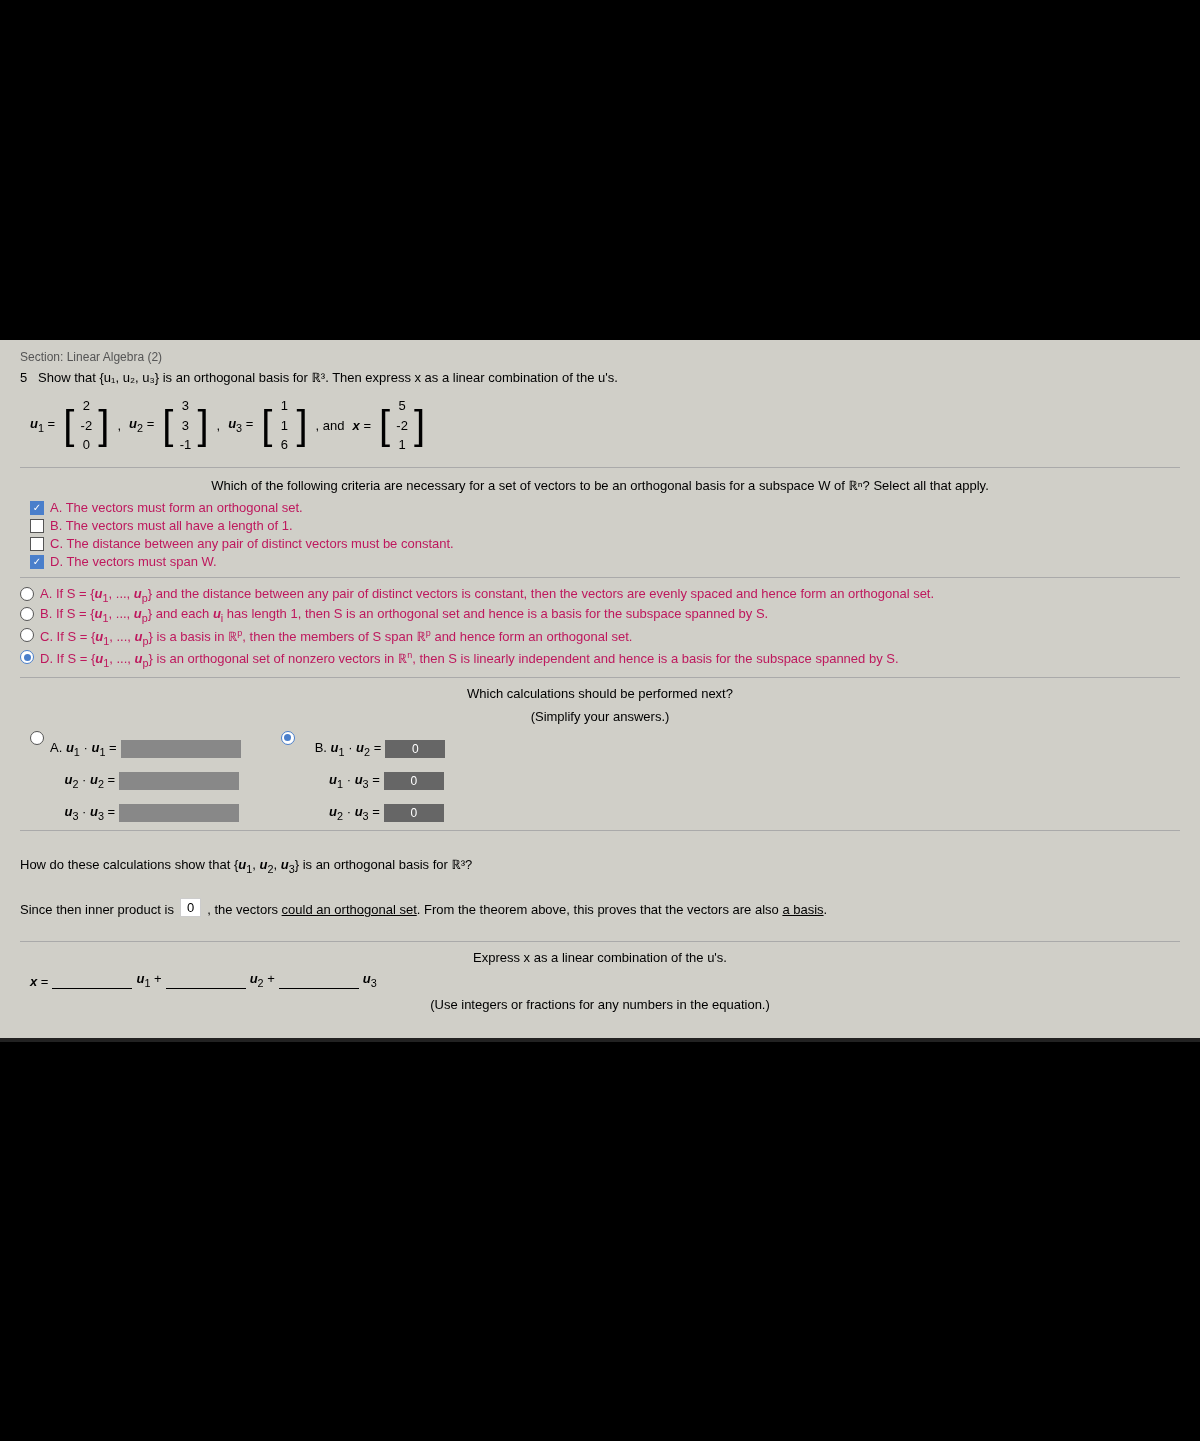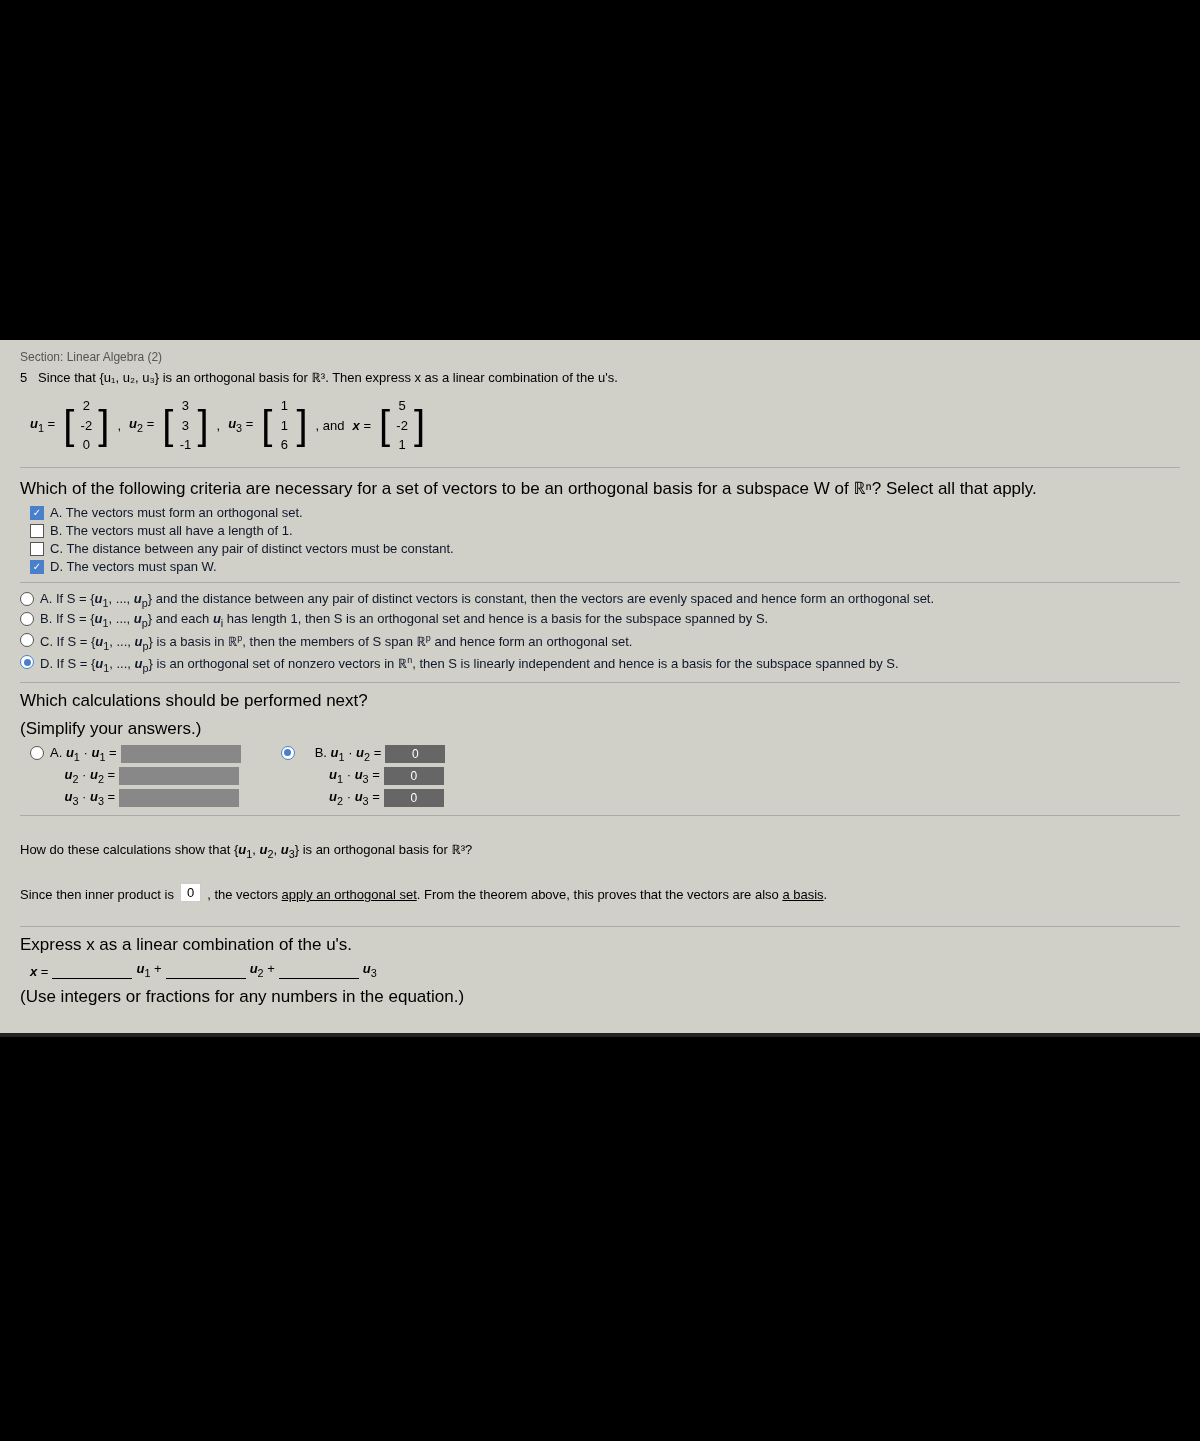--- a/index.html
+++ b/index.html
@@ -61,23 +61,24 @@
     .matrix-row {
       display: flex;
       justify-content: center;
       gap: 4px;
     }
     .matrix-cell {
       min-width: 16px;
       text-align: center;
     }
     .question-text {
-      font-size: 17px;
+      font-size: 13px;
       margin: 8px 0 6px 0;
       color: #000;
+      text-align: center;
     }
     .options-section {
       margin: 4px 0 4px 10px;
     }
     .option-item {
       display: flex;
       align-items: flex-start;
       margin: 3px 0;
       gap: 6px;
     }
@@ -118,21 +119,21 @@
     }
     .radio.selected::after {
       content: '';
       width: 7px;
       height: 7px;
       background: #4a7fcb;
       border-radius: 50%;
     }
     .option-label {
       font-size: 13px;
-      color: #0f172a;
+      color: #be185d;
     }
     .theorem-section {
       margin: 6px 0;
     }
     .calculations-section {
       margin: 8px 0;
     }
     .calc-columns {
       display: flex;
       gap: 40px;
@@ -142,20 +143,21 @@
     .calc-col {
       display: flex;
       flex-direction: column;
       gap: 4px;
     }
     .calc-row {
       display: flex;
       align-items: center;
       gap: 4px;
       font-size: 13px;
+      margin-top: 10px;
     }
     .calc-input {
       width: 120px;
       height: 18px;
       background: #888;
       border: none;
       display: inline-block;
     }
     .value-box {
       width: 60px;
@@ -216,21 +218,21 @@
 
 <div class="top-black"></div>
 
 <div class="content-area">
 
   <div class="page-title">Section: Linear Algebra (2)</div>
 
   <div class="problem-header">
     <span>5</span>
     &nbsp;
-    <span>Since that {u₁, u₂, u₃} is an orthogonal basis for ℝ³. Then express x as a linear combination of the u's.</span>
+    <span>Show that {u₁, u₂, u₃} is an orthogonal basis for ℝ³. Then express x as a linear combination of the u's.</span>
   </div>
 
   <div class="vectors-row">
 
     <span><b><i>u</i></b><sub>1</sub> =</span>
     <div class="matrix-container">
       <span class="matrix-bracket-left">[</span>
       <div class="matrix-values">
         <div class="matrix-row">
             <div class="matrix-cell">2</div>
@@ -391,21 +393,21 @@
   </div>
 
   <hr class="divider">
 
   <div class="inner-product-line">
     <span>How do these calculations show that {<b><i>u</i></b><sub>1</sub>, <b><i>u</i></b><sub>2</sub>, <b><i>u</i></b><sub>3</sub>} is an orthogonal basis for ℝ³?</span>
   </div>
   <div class="inner-product-line">
     <span>Since then inner product is</span>
     <div class="highlight-box">0</div>
-    <span>, the vectors <u>apply an orthogonal set</u>. From the theorem above, this proves that the vectors are also <u>a basis</u>.</span>
+    <span>, the vectors <u>could an orthogonal set</u>. From the theorem above, this proves that the vectors are also <u>a basis</u>.</span>
   </div>
 
   <hr class="divider">
 
   <div class="express-section">
     <div class="question-text">Express x as a linear combination of the u's.</div>
     <div class="express-eq">
       <span><b><i>x</i></b> =</span>
       <span class="underline-blank"></span>
       <span><b><i>u</i></b><sub>1</sub> +</span>

